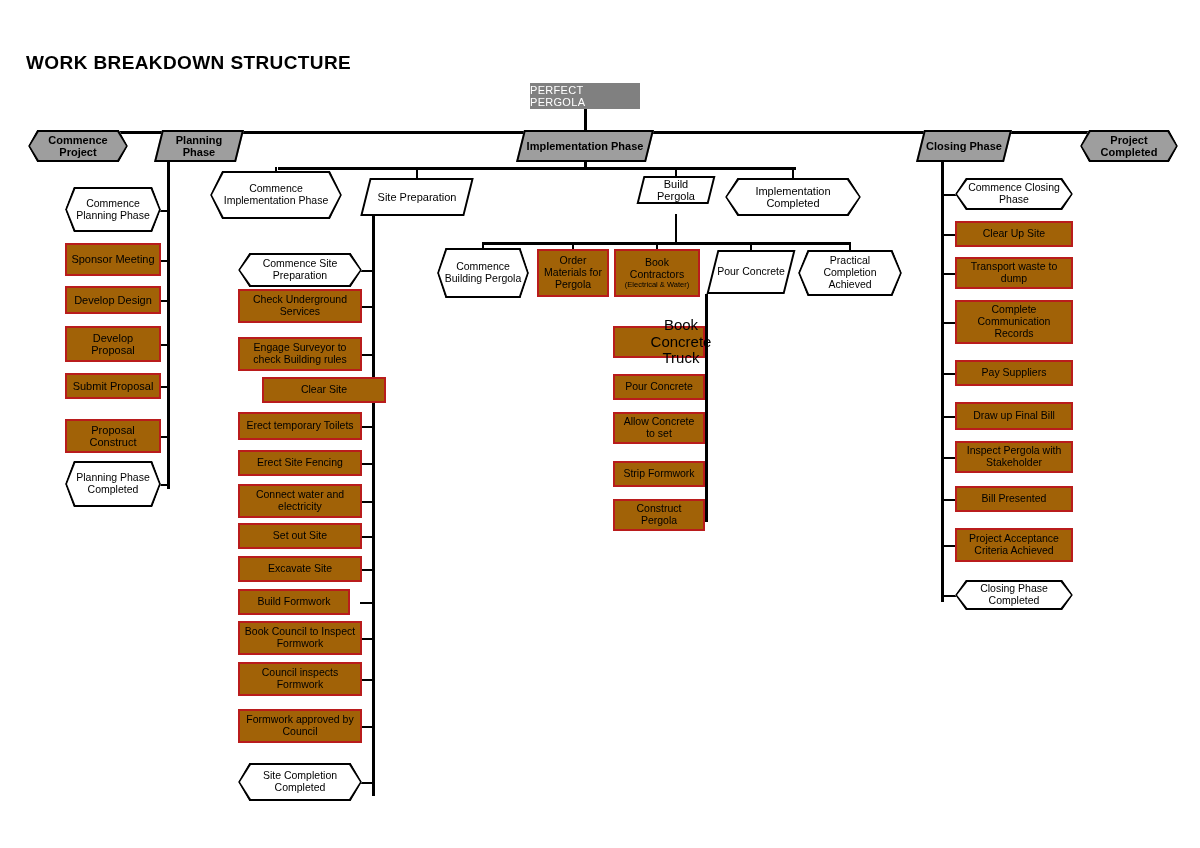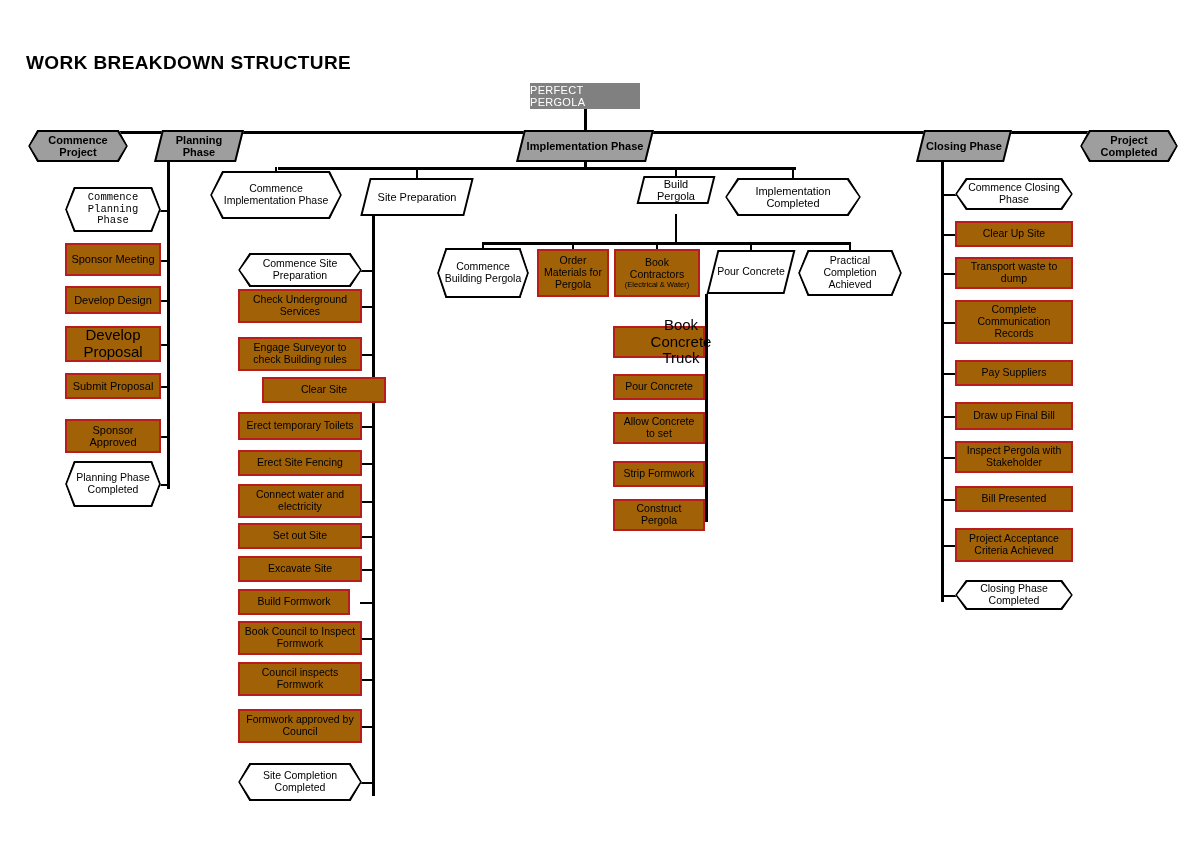--- a/index.html
+++ b/index.html
@@ -151,51 +151,51 @@
       </div>
     </div>
     <div class="node hexa filled" style="left: 1080px; top: 130px; width: 98px; height: 32px; font-size: 11px;">
       <div class="shape">
         <div class="inner"></div>
       </div>
       <div class="txt">
         <span class="lbl">Project Completed</span>
       </div>
     </div>
-    <div class="node hexa" style="left: 65px; top: 187px; width: 96px; height: 45px; font-size: 10.5px; font-family: Liberation Mono, monospace;">
+    <div class="node hexa" style="left: 65px; top: 187px; width: 96px; height: 45px; font-size: 10.5px;">
       <div class="shape">
         <div class="inner"></div>
       </div>
       <div class="txt">
         <span class="lbl">Commence Planning Phase</span>
       </div>
     </div>
     <div class="node rect" style="left: 65px; top: 243px; width: 96px; height: 33px; font-size: 11px;">
       <div class="txt">
         <span class="lbl">Sponsor Meeting</span>
       </div>
     </div>
     <div class="node rect" style="left: 65px; top: 286px; width: 96px; height: 28px; font-size: 11px;">
       <div class="txt">
         <span class="lbl">Develop Design</span>
       </div>
     </div>
-    <div class="node rect" style="left: 65px; top: 326px; width: 96px; height: 36px; font-size: 15px;">
+    <div class="node rect" style="left: 65px; top: 326px; width: 96px; height: 36px; font-size: 11px;">
       <div class="txt">
         <span class="lbl">Develop Proposal</span>
       </div>
     </div>
     <div class="node rect" style="left: 65px; top: 373px; width: 96px; height: 26px; font-size: 11px;">
       <div class="txt">
         <span class="lbl">Submit Proposal</span>
       </div>
     </div>
     <div class="node rect" style="left: 65px; top: 419px; width: 96px; height: 34px; font-size: 11px;">
       <div class="txt">
-        <span class="lbl">Sponsor Approved</span>
+        <span class="lbl">Proposal Construct</span>
       </div>
     </div>
     <div class="node hexa" style="left: 65px; top: 461px; width: 96px; height: 46px; font-size: 10.5px;">
       <div class="shape">
         <div class="inner"></div>
       </div>
       <div class="txt">
         <span class="lbl">Planning Phase Completed</span>
       </div>
     </div>

